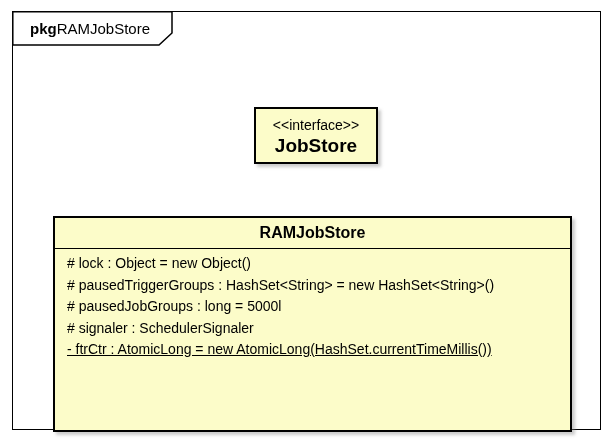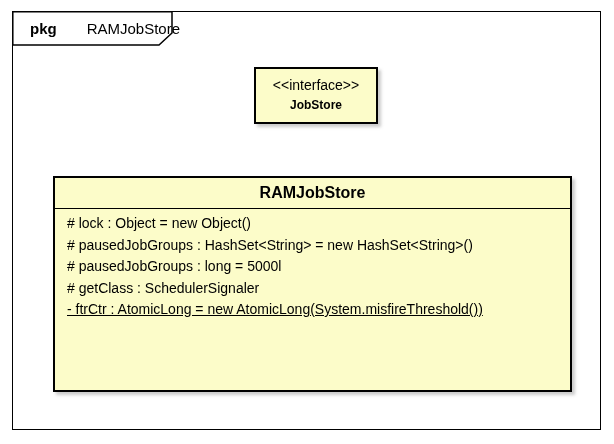--- a/index.html
+++ b/index.html
@@ -39,47 +39,47 @@
   .tab-label {
     position: absolute;
     left: 30px;
     top: 11px;
     height: 34px;
     display: flex;
     align-items: center;
     font-size: 15px;
     z-index: 3;
     white-space: nowrap;
-    gap: 30px;
   }
   .tab-label .kw { font-weight: bold; }
   
   .uml-node {
     position: absolute;
     background: #fcfcc9;
     border: 2.5px solid #000000;
     box-sizing: border-box;
     box-shadow: 3px 3px 3px rgba(140,140,140,0.45);
     z-index: 1;
+    margin-top: 40px;
   }
   
   .iface-box {
     left: 254px;
     top: 67px;
     width: 124px;
     height: 57px;
     text-align: center;
     padding-top: 7px;
   }
   .stereotype {
     font-size: 14px;
     line-height: 19px;
   }
   .iface-name {
-    font-size: 12px;
+    font-size: 19px;
     font-weight: bold;
     line-height: 21px;
   }
   
   .connector-svg {
     position: absolute;
     left: 0;
     top: 0;
     width: 614px;
     height: 444px;
@@ -137,20 +137,20 @@
 
   <div class="uml-node iface-box">
     <div class="stereotype">&lt;&lt;interface&gt;&gt;</div>
     <div class="iface-name">JobStore</div>
   </div>
 
   <div class="uml-node class-box">
     <div class="class-header">RAMJobStore</div>
     <div class="attr-list">
         <div class="attr-line"># lock : Object = new Object()</div>
-        <div class="attr-line"># pausedJobGroups : HashSet&lt;String&gt; = new HashSet&lt;String&gt;()</div>
+        <div class="attr-line"># pausedTriggerGroups : HashSet&lt;String&gt; = new HashSet&lt;String&gt;()</div>
         <div class="attr-line"># pausedJobGroups : long = 5000l</div>
-        <div class="attr-line"># getClass : SchedulerSignaler</div>
-        <div class="attr-line underlined">- ftrCtr : AtomicLong = new AtomicLong(System.misfireThreshold())</div>
+        <div class="attr-line"># signaler : SchedulerSignaler</div>
+        <div class="attr-line underlined">- ftrCtr : AtomicLong = new AtomicLong(HashSet.currentTimeMillis())</div>
       </div>
   </div>
 
 </div>
 
 </body></html>

